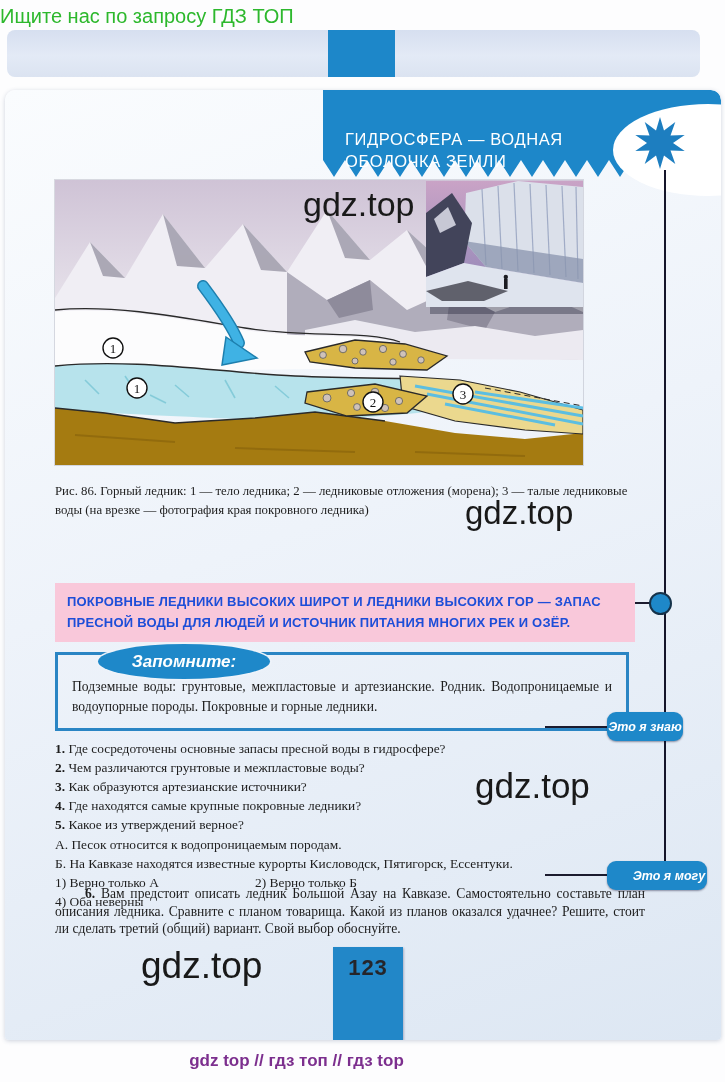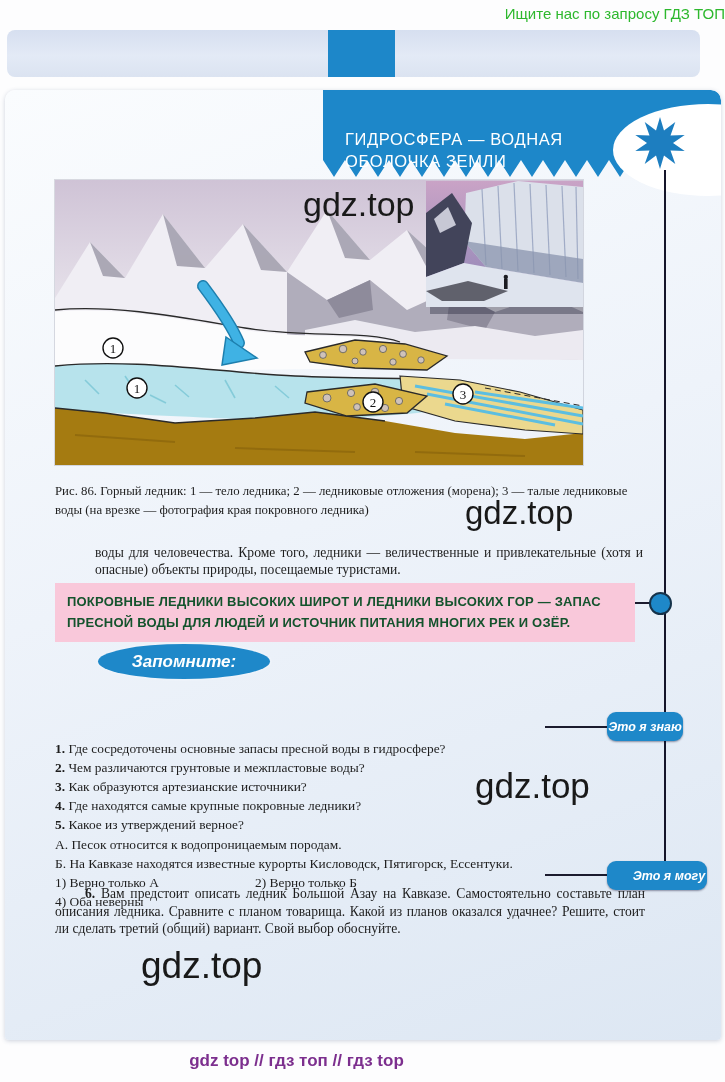--- a/index.html
+++ b/index.html
@@ -1,21 +1,21 @@
 <!DOCTYPE html>
 <html><head>
 <meta charset="utf-8">
 <style>
   html,body{margin:0;padding:0;background:#ffffff;}
   #page{position:relative;width:725px;height:1082px;background:#fdfdfe;overflow:hidden;
         font-family:"Liberation Sans",sans-serif;}
   .abs{position:absolute;}
 
   
-  .promo{top:5px;left:0;width:725px;text-align:right;font-size:15px;color:#2db82d;}
+  .promo{top:5px;left:0;width:725px;text-align:left;font-size:20px;color:#2db82d;}
 
   
   .band{top:30px;left:7px;width:693px;height:47px;border-radius:8px;
         background:linear-gradient(180deg,#d6dff0 0%,#e3eaf6 55%,#dbe3f1 100%);}
   .band-square{top:0;left:321px;width:67px;height:47px;background:#1d87c9;}
 
   
   .card{top:90px;left:5px;width:716px;height:950px;overflow:hidden;
         border-radius:10px 10px 4px 4px;
         background:linear-gradient(160deg,#fafcfe 0%,#eef3fa 45%,#dde7f3 100%);
@@ -43,21 +43,21 @@
   .wm1{top:95px;left:298px;font-size:34px;}
   .wm2{top:404px;left:460px;font-size:33px;}
   .wm3{top:676px;left:470px;font-size:35px;}
   .wm4{top:855px;left:136px;font-size:37px;}
 
   .serif{font-family:"Liberation Serif",serif;color:#1d1d1d;}
   .caption{top:392px;left:50px;width:592px;font-size:12.8px;line-height:1.45;}
   .para{top:454px;left:90px;width:548px;font-size:13.6px;line-height:1.28;text-align:justify;}
 
   .pinkbox{top:493px;left:50px;width:556px;background:#f9c8da;padding:8px 12px;
-        font-weight:bold;font-size:13px;line-height:1.65;color:#14532d;letter-spacing:.2px;}
+        font-weight:bold;font-size:13px;line-height:1.65;color:#1d4ed8;letter-spacing:.2px;}
 
   .rembox{top:562px;left:50px;width:540px;border:3px solid #2a85c4;padding:22px 14px 10px 14px;}
   .rembox-text{font-size:13.6px;line-height:1.5;text-align:justify;}
   .rembadge{top:554px;left:93px;width:172px;height:35px;background:#1e88c9;border-radius:50%;
         display:flex;align-items:center;justify-content:center;color:#fff;
         font-weight:bold;font-style:italic;font-size:17px;box-shadow:0 0 0 2px #eef3fa;}
 
   .sidebadge{width:76px;height:29px;background:#1e88c9;border-radius:9px;color:#fff;
         display:flex;align-items:center;justify-content:center;font-weight:bold;
         font-style:italic;font-size:12.5px;box-shadow:0 1px 2px rgba(0,0,40,.4);}
@@ -237,24 +237,26 @@
         <circle cx="79.8" cy="96" r="2.2" fill="#1c1c22"></circle>
       </g>
     </svg>
 
     <div class="abs wm wm1">gdz.top</div>
 
     <div class="abs serif caption">Рис. 86. Горный ледник: 1 — тело ледника; 2 — ледниковые отложения (морена); 3 — талые ледниковые воды (на врезке — фотография края покровного ледника)</div>
 
     <div class="abs wm wm2">gdz.top</div>
 
-    <div class="abs serif para">воды для человечества. Кроме того, ледники — величественные и привлекательные (хотя и опасные) объекты природы, посещаемые туристами.</div>
 
     <div class="abs pinkbox">ПОКРОВНЫЕ ЛЕДНИКИ ВЫСОКИХ ШИРОТ И ЛЕДНИКИ ВЫСОКИХ ГОР — ЗАПАС ПРЕСНОЙ ВОДЫ ДЛЯ ЛЮДЕЙ И ИСТОЧНИК ПИТАНИЯ МНОГИХ РЕК И ОЗЁР.</div>
 
+    <div class="abs rembox">
+      <div class="serif rembox-text">Подземные воды: грунтовые, межпластовые и артезианские. Родник. Водопроницаемые и водоупорные породы. Покровные и горные ледники.</div>
+    </div>
     <div class="abs rembadge">Запомните:</div>
 
     <div class="abs hline line-know"></div>
     <div class="abs sidebadge badge-know">Это я знаю</div>
 
     <div class="abs serif questions">
       <div class="q-row">
         <span class="q-num">1.</span>
         <span>Где сосредоточены основные запасы пресной воды в гидросфере?</span>
       </div>
@@ -302,18 +304,21 @@
 
     <div class="abs hline line-can"></div>
     <div class="abs sidebadge badge-can">Это я могу</div>
 
     <div class="abs serif task6">
       <span class="q-num">6.</span><span> Вам предстоит описать ледник Большой Азау на Кавказе. Самостоятельно составьте план описания ледника. Сравните с планом товарища. Какой из планов оказался удачнее? Решите, стоит ли сделать третий (общий) вариант. Свой выбор обоснуйте.</span>
     </div>
 
     <div class="abs wm wm4">gdz.top</div>
 
+    <div class="abs pagebox">
+      <span>123</span>
+    </div>
 
   </div>
 
   <div class="abs footer">gdz top  //  гдз топ  //  гдз top</div>
 
 </div>
 
 </body></html>

